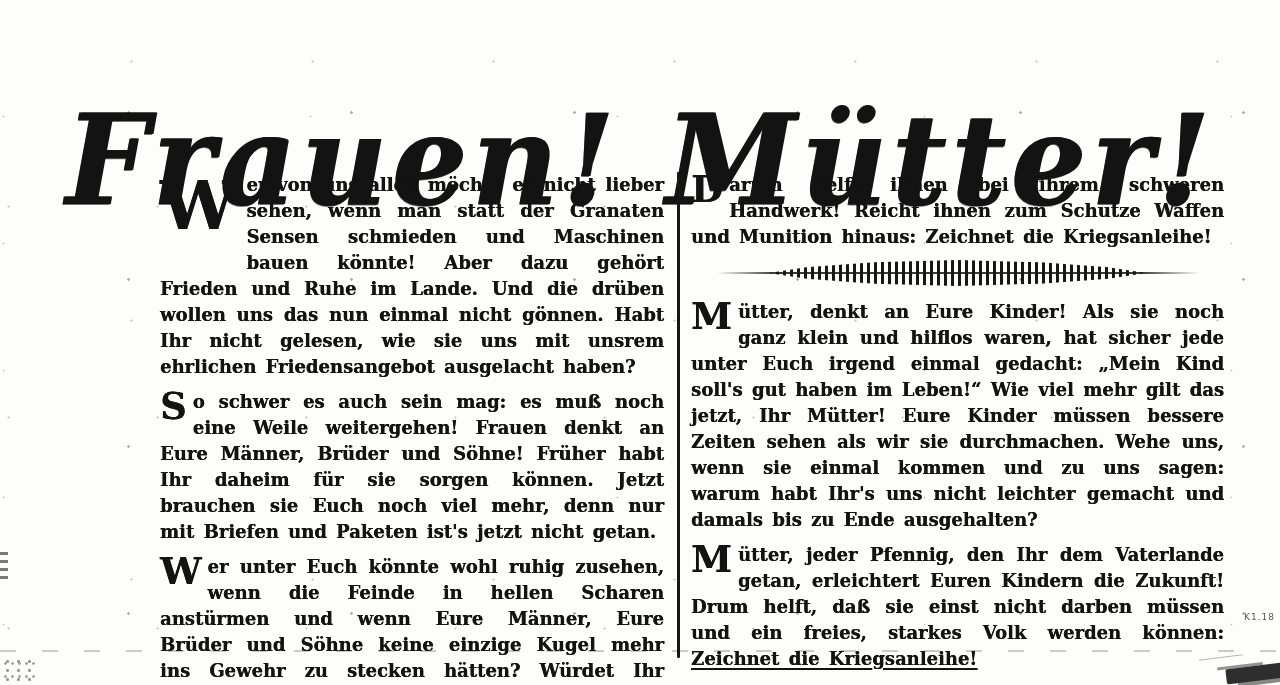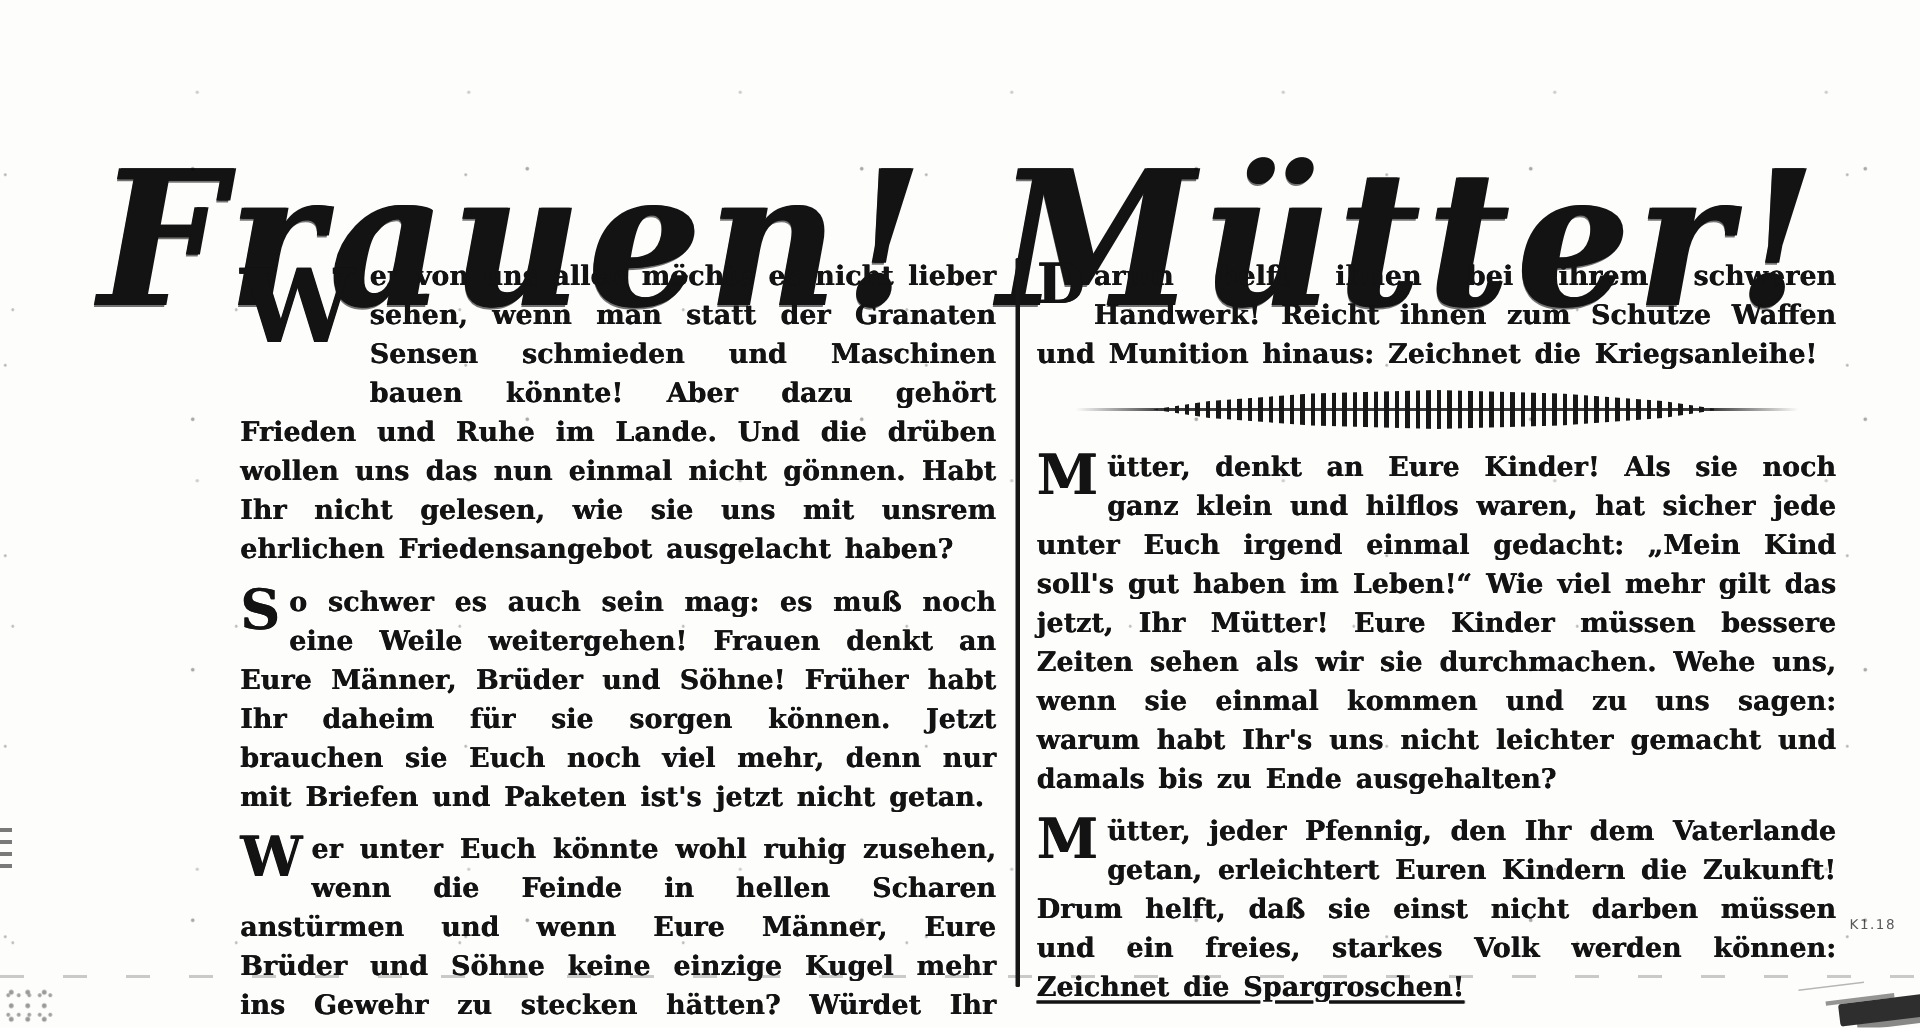--- a/index.html
+++ b/index.html
@@ -57,21 +57,21 @@
     content:""; position:absolute; left:-52px; right:-52px; top:12px; height:2px;
     background:linear-gradient(90deg, transparent 0, #3a3a3a 12%, #3a3a3a 88%, transparent 100%);
   }
   .spindle .stripes {
     position:absolute; inset:0;
     background:repeating-linear-gradient(90deg, #171717 0 3px, transparent 3px 7px);
     clip-path:polygon(0% 50%, 10% 28%, 28% 9%, 50% 0%, 72% 9%, 90% 28%, 100% 50%,
                       90% 72%, 72% 91%, 50% 100%, 28% 91%, 10% 72%);
   }
   .print-mark {
-    position:absolute; right:16px; top:612px;
+    position:absolute; right:5px; top:612px;
     font-family:"DejaVu Sans", sans-serif; font-size:9px; color:#575757;
     letter-spacing:1px;
     text-align:right;
   }
   .dash-line-bottom {
     position:absolute; left:0; right:0; bottom:33px; height:2px; opacity:.5;
     background:repeating-linear-gradient(90deg, rgba(25,25,25,.45) 0 16px, transparent 16px 42px);
   }
   .edge-marks-left {
     position:absolute; left:0; top:552px; width:8px; height:28px; opacity:.6;
@@ -122,21 +122,21 @@
       <div class="ornament-row">
         <div class="spindle">
           <div class="stripes"></div>
         </div>
       </div>
 
       <p class="para">
         <span class="dropcap md">M</span><span>ütter, denkt an Eure Kinder! Als sie noch ganz klein und hilflos waren, hat sicher jede unter Euch irgend einmal gedacht: „Mein Kind soll's gut haben im Leben!“ Wie viel mehr gilt das jetzt, Ihr Mütter! Eure Kinder müssen bessere Zeiten sehen als wir sie durchmachen. Wehe uns, wenn sie einmal kommen und zu uns sagen: warum habt Ihr's uns nicht leichter gemacht und damals bis zu Ende ausgehalten?</span>
       </p>
       <p class="para">
-        <span class="dropcap md">M</span><span>ütter, jeder Pfennig, den Ihr dem Vaterlande getan, erleichtert Euren Kindern die Zukunft! Drum helft, daß sie einst nicht darben müssen und ein freies, starkes Volk werden können: </span><span class="emph">Zeichnet die Spargroschen!</span>
+        <span class="dropcap md">M</span><span>ütter, jeder Pfennig, den Ihr dem Vaterlande getan, erleichtert Euren Kindern die Zukunft! Drum helft, daß sie einst nicht darben müssen und ein freies, starkes Volk werden können: </span><span class="emph">Zeichnet die Kriegsanleihe!</span>
       </p>
     </div>
 
   </div>
 
   <div class="print-mark">K1.18</div>
 
   <div class="dash-line-bottom"></div>
   <div class="edge-marks-left"></div>
   <div class="corner-smudge"></div>

